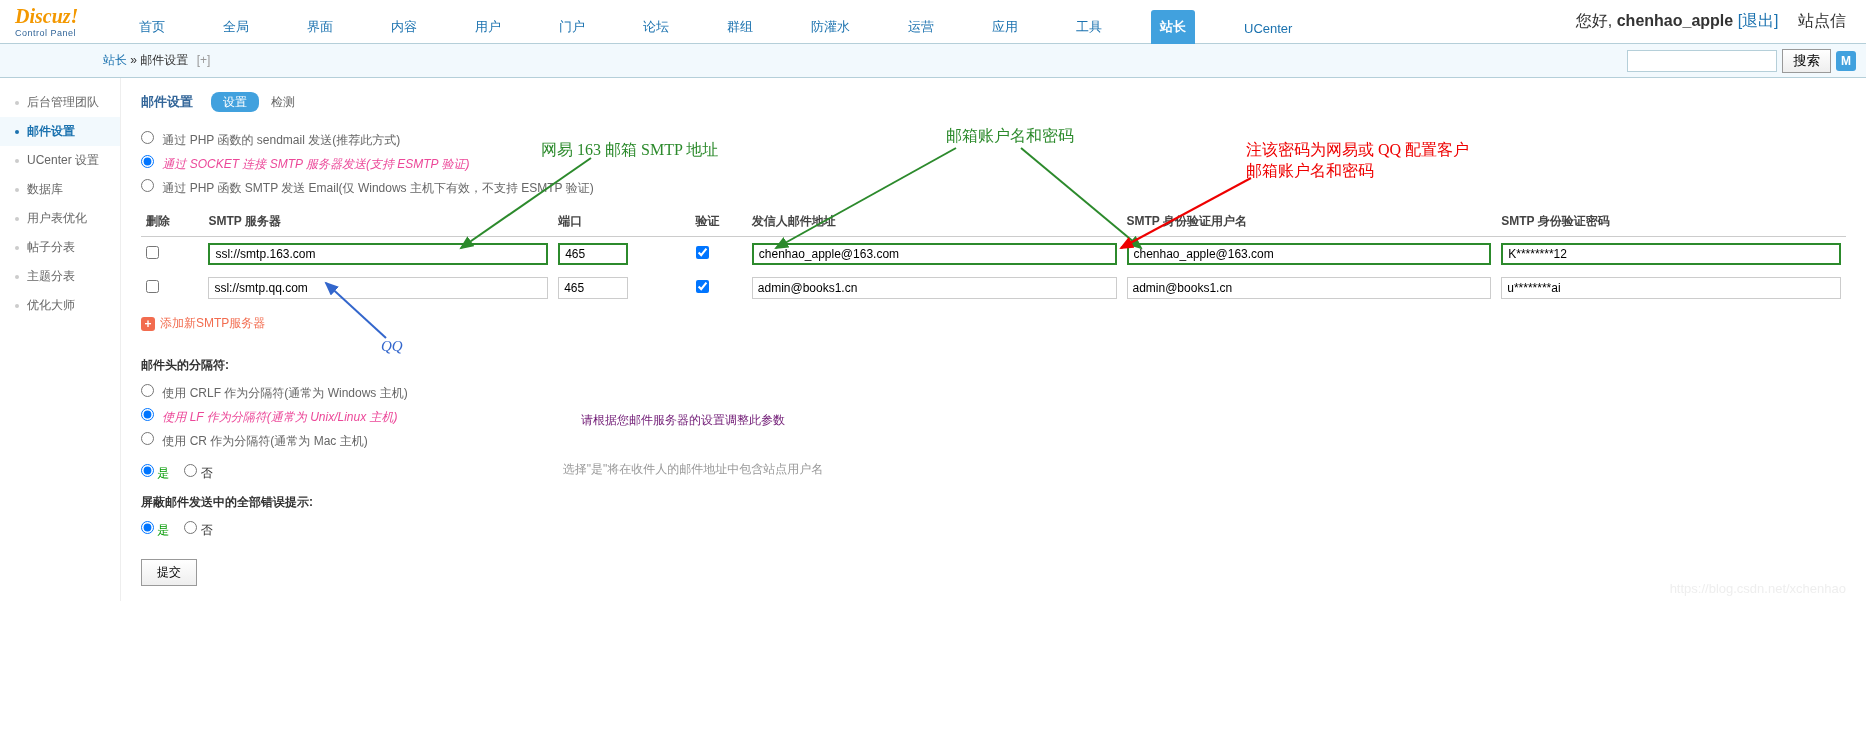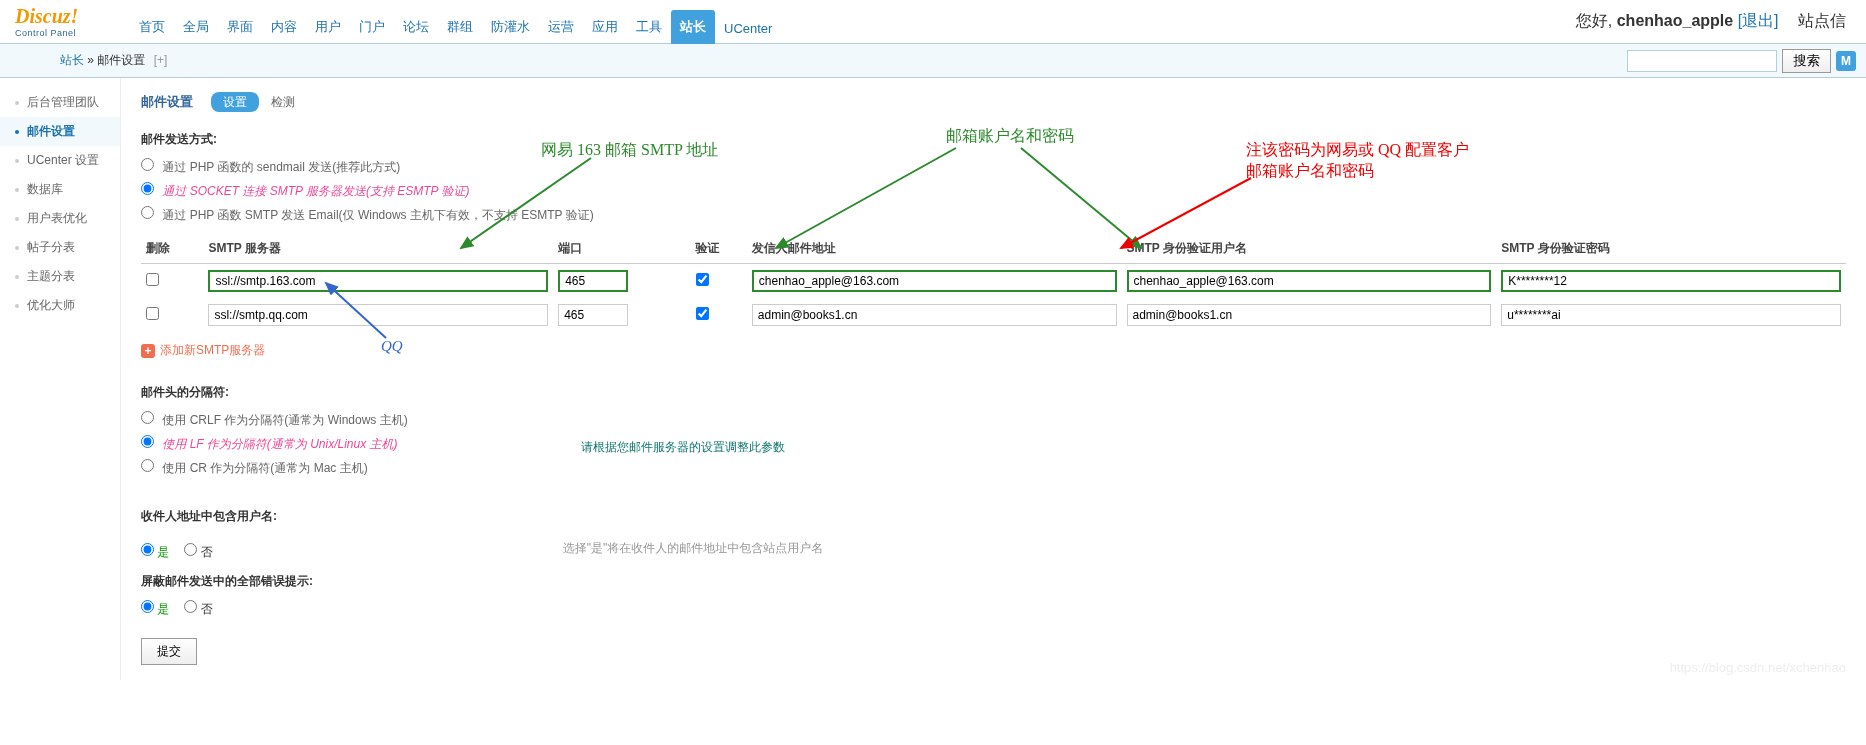--- a/index.html
+++ b/index.html
@@ -5,28 +5,28 @@
 * { margin: 0; padding: 0; box-sizing: border-box; }
 body { font-family: Arial, "Microsoft YaHei", sans-serif; font-size: 12px; color: #333; background: #fff; width: 1866px; position: relative; }
 a { text-decoration: none; color: #1B72AF; }
 
 
 .header { display: flex; align-items: center; height: 44px; border-bottom: 1px solid #B5CFD9; }
 .logo-area { width: 120px; padding-left: 15px; }
 .logo-img { display: flex; flex-direction: column; }
 .logo-text { font-family: Georgia, serif; font-size: 20px; font-weight: bold; color: #F39800; font-style: italic; }
 .logo-sub { font-size: 9px; color: #336699; letter-spacing: 0.5px; }
-.nav-tabs { display: flex; align-items: flex-end; height: 44px; margin-left: 10px; }
+.nav-tabs { display: flex; align-items: flex-end; height: 44px; margin-left: 10px; gap: 40px; }
 .nav-tab { padding: 8px 9px; color: #1B72AF; cursor: pointer; font-size: 13px; }
 .nav-tab.active { background: #41A1DE; color: #fff; border-radius: 3px 3px 0 0; font-weight: bold; }
 .user-info { margin-left: auto; padding-right: 20px; font-size: 16px; }
 .user-info span { margin-left: 5px; color: #333; }
 
 
-.breadcrumb-bar { display: flex; align-items: center; height: 34px; background: #F2F9FD; border-bottom: 1px solid #B5CFD9; padding-left: 60px; padding-right: 10px; }
+.breadcrumb-bar { display: flex; align-items: center; height: 34px; background: #F2F9FD; border-bottom: 1px solid #B5CFD9; padding-left: 103px; padding-right: 10px; }
 .breadcrumb { font-size: 12px; color: #333; }
 .breadcrumb a { color: #1B72AF; }
 .search-box { margin-left: auto; display: flex; gap: 5px; align-items: center; }
 .search-input { width: 150px; height: 22px; border: 1px solid #B5CFD9; padding: 0 5px; }
 .search-btn { height: 24px; padding: 0 10px; border: 1px solid #999; background: linear-gradient(#fff,#eee); cursor: pointer; }
 
 
 .container { display: flex; }
 .sidebar { width: 120px; padding-top: 10px; }
 .sidebar-item { display: flex; align-items: center; padding: 6px 10px 6px 15px; color: #666; cursor: pointer; }
@@ -57,21 +57,21 @@
 .col-from { width: 300px; }
 .col-user { width: 300px; }
 .col-pass { width: 280px; }
 
 .highlight-row td input[type="text"] { border: 2px solid #2C8A2C; }
 .highlight-row .col-del, .highlight-row .col-port, .highlight-row .col-auth { }
 
 .add-link { display: flex; align-items: center; gap: 5px; margin-top: 10px; color: #F26C4F; cursor: pointer; }
 .add-icon { width: 14px; height: 14px; background: #F26C4F; color: #fff; font-weight: bold; display: inline-flex; align-items: center; justify-content: center; border-radius: 3px; font-size: 12px; }
 
-.hint { color: #0f766e; font-size: 12px; margin-left: 20px; }
+.hint { color: #701a75; font-size: 12px; margin-left: 20px; }
 .yn-group { display: flex; gap: 15px; align-items: center; margin-top: 8px; }
 .yn-group .selected { color: #090; }
 .yn-row { display: flex; align-items: center; }
 .yn-hint { margin-left: 350px; color: #999; }
 
 .submit-btn { margin-top: 20px; padding: 4px 15px; border: 1px solid #999; background: linear-gradient(#fff,#eee); cursor: pointer; font-size: 12px; }
 
 
 .annot { position: absolute; font-size: 16px; font-family: SimSun, serif; pointer-events: none; z-index: 10; }
 .annot-green { color: #2C8A2C; }
@@ -138,21 +138,20 @@
       <div class="sidebar-item">主题分表</div>
       <div class="sidebar-item">优化大师</div>
     </div>
 
   <div class="main">
     <div class="page-tabs">
       <span class="page-title">邮件设置</span>
       <span id="page-tabs-inner"><span class="tab-btn active">设置</span><span class="tab-btn">检测</span></span>
     </div>
 
-    <div class="section-title">邮件发送方式:</div>
     <div id="send-method-opts">
         <div class="radio-group"><input type="radio" name="sm" style=""> <label class="">通过 PHP 函数的 sendmail 发送(推荐此方式)</label></div>
         <div class="radio-group"><input type="radio" name="sm" checked="" style=""> <label class="selected">通过 SOCKET 连接 SMTP 服务器发送(支持 ESMTP 验证)</label></div>
         <div class="radio-group"><input type="radio" name="sm" style=""> <label class="">通过 PHP 函数 SMTP 发送 Email(仅 Windows 主机下有效，不支持 ESMTP 验证)</label></div>
       </div>
 
     <table class="table">
       <thead>
           <tr>
         <th class="col-del">删除</th>
@@ -194,21 +193,20 @@
     <div class="section-title" style="margin-top:25px;">邮件头的分隔符:</div>
     <div style="display:flex;">
       <div id="delimiter-opts" style="width:420px;">
           <div class="radio-group"><input type="radio" name="dl" style=""> <label class="">使用 CRLF 作为分隔符(通常为 Windows 主机)</label></div>
           <div class="radio-group"><input type="radio" name="dl" checked="" style=""> <label class="selected">使用 LF 作为分隔符(通常为 Unix/Linux 主机)</label></div>
           <div class="radio-group"><input type="radio" name="dl" style=""> <label class="">使用 CR 作为分隔符(通常为 Mac 主机)</label></div>
         </div>
       <div class="hint" style="align-self:center;">请根据您邮件服务器的设置调整此参数</div>
     </div>
 
-    <div class="section-title" style="margin-top:25px;">收件人地址中包含用户名:</div>
     <div class="yn-row">
       <div class="yn-group">
         <label><input type="radio" checked="" style=""> <span class="selected">是</span></label>
         <label><input type="radio" style=""> <span>否</span></label>
       </div>
       <span class="yn-hint">选择"是"将在收件人的邮件地址中包含站点用户名</span>
     </div>
 
     <div class="section-title" style="margin-top:12px;">屏蔽邮件发送中的全部错误提示:</div>
     <div class="yn-group">

